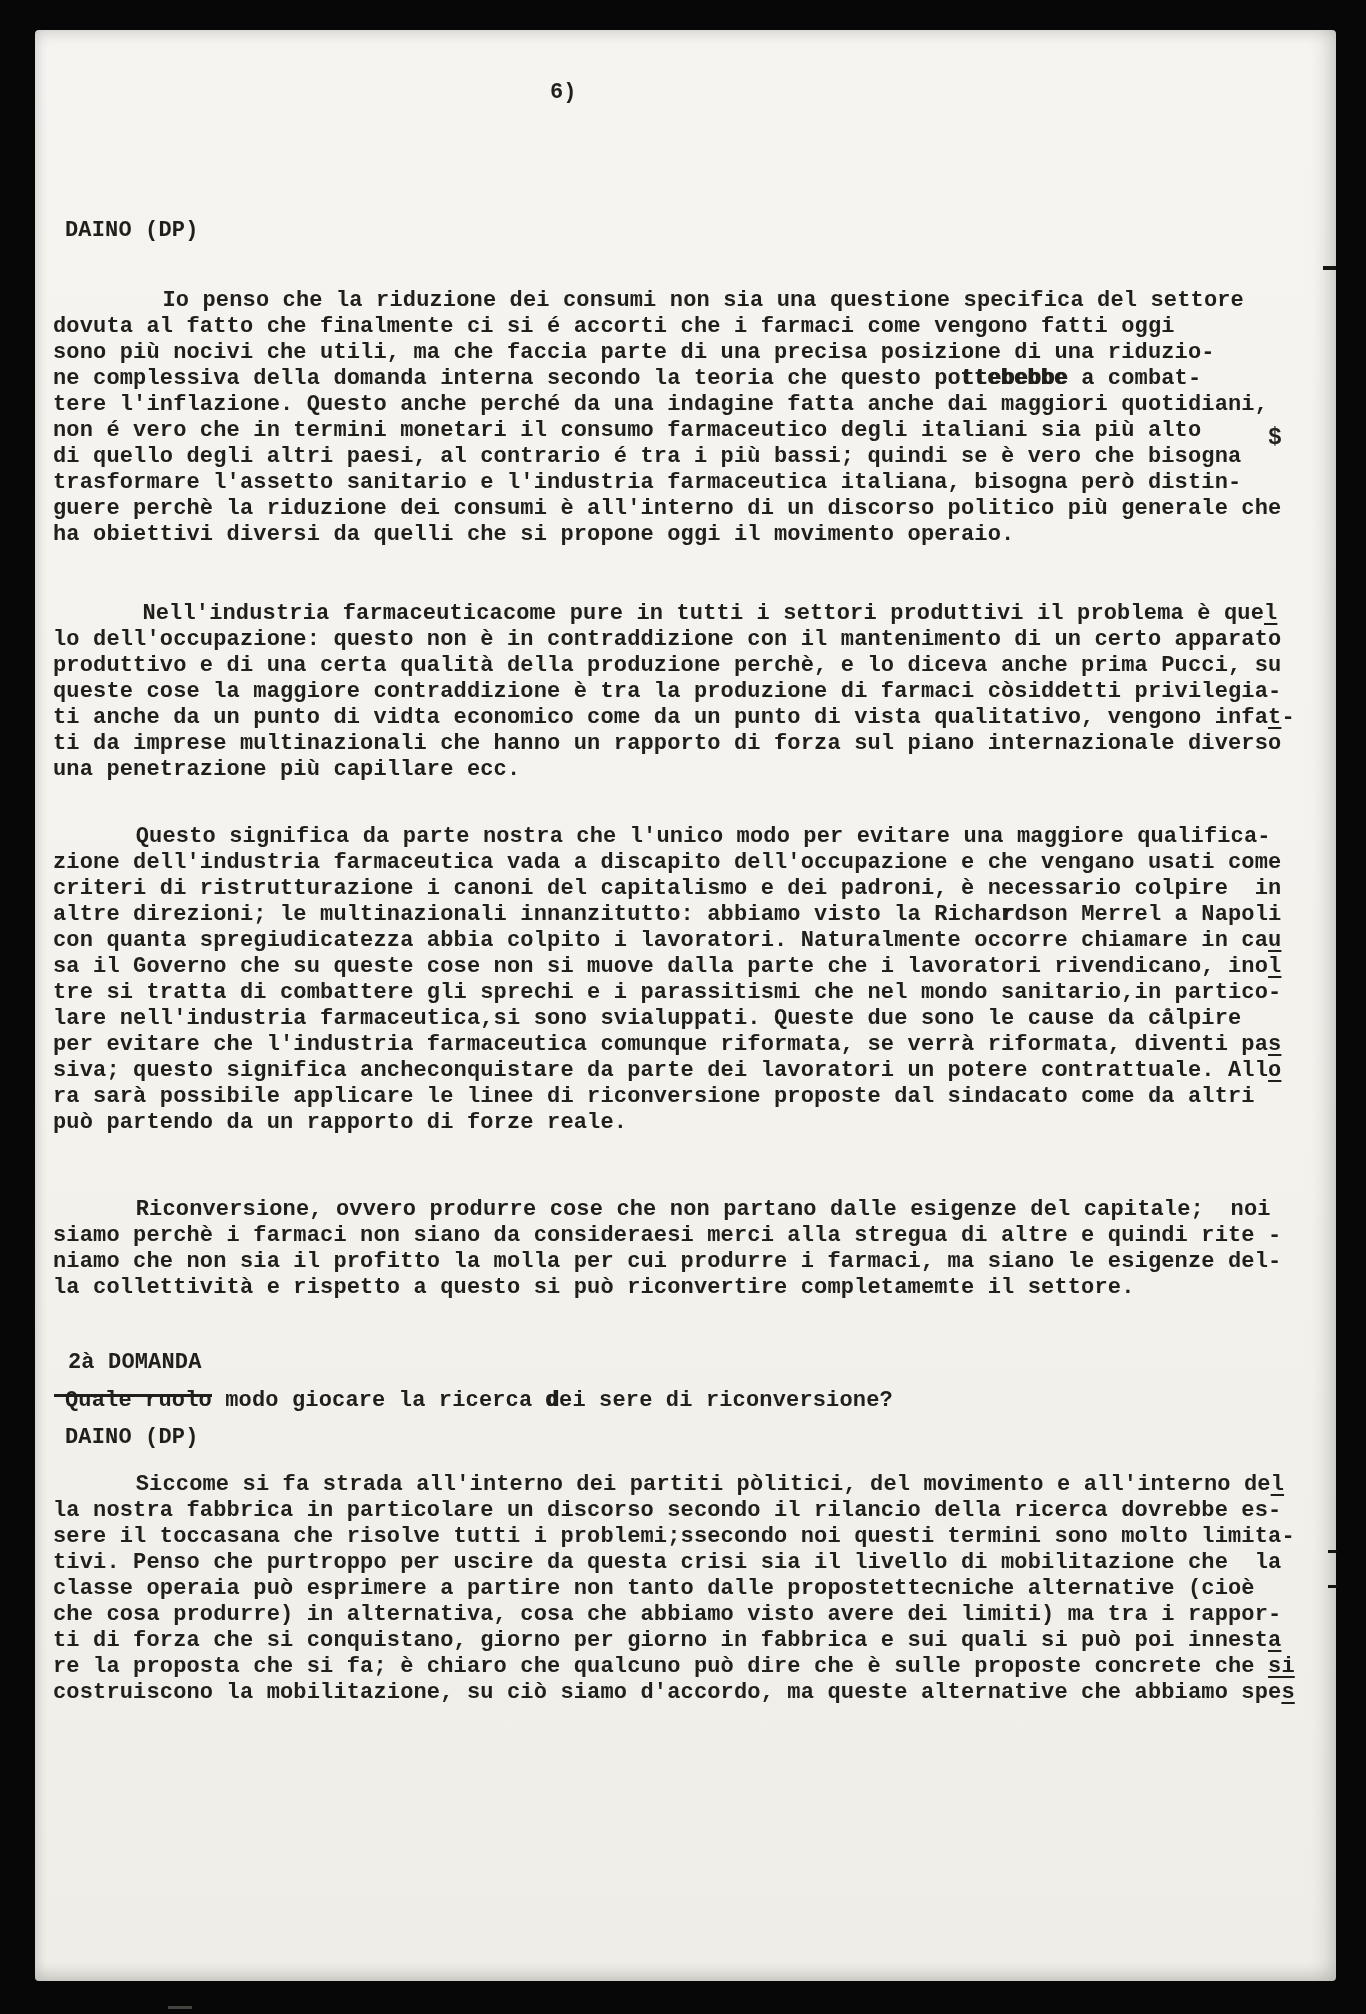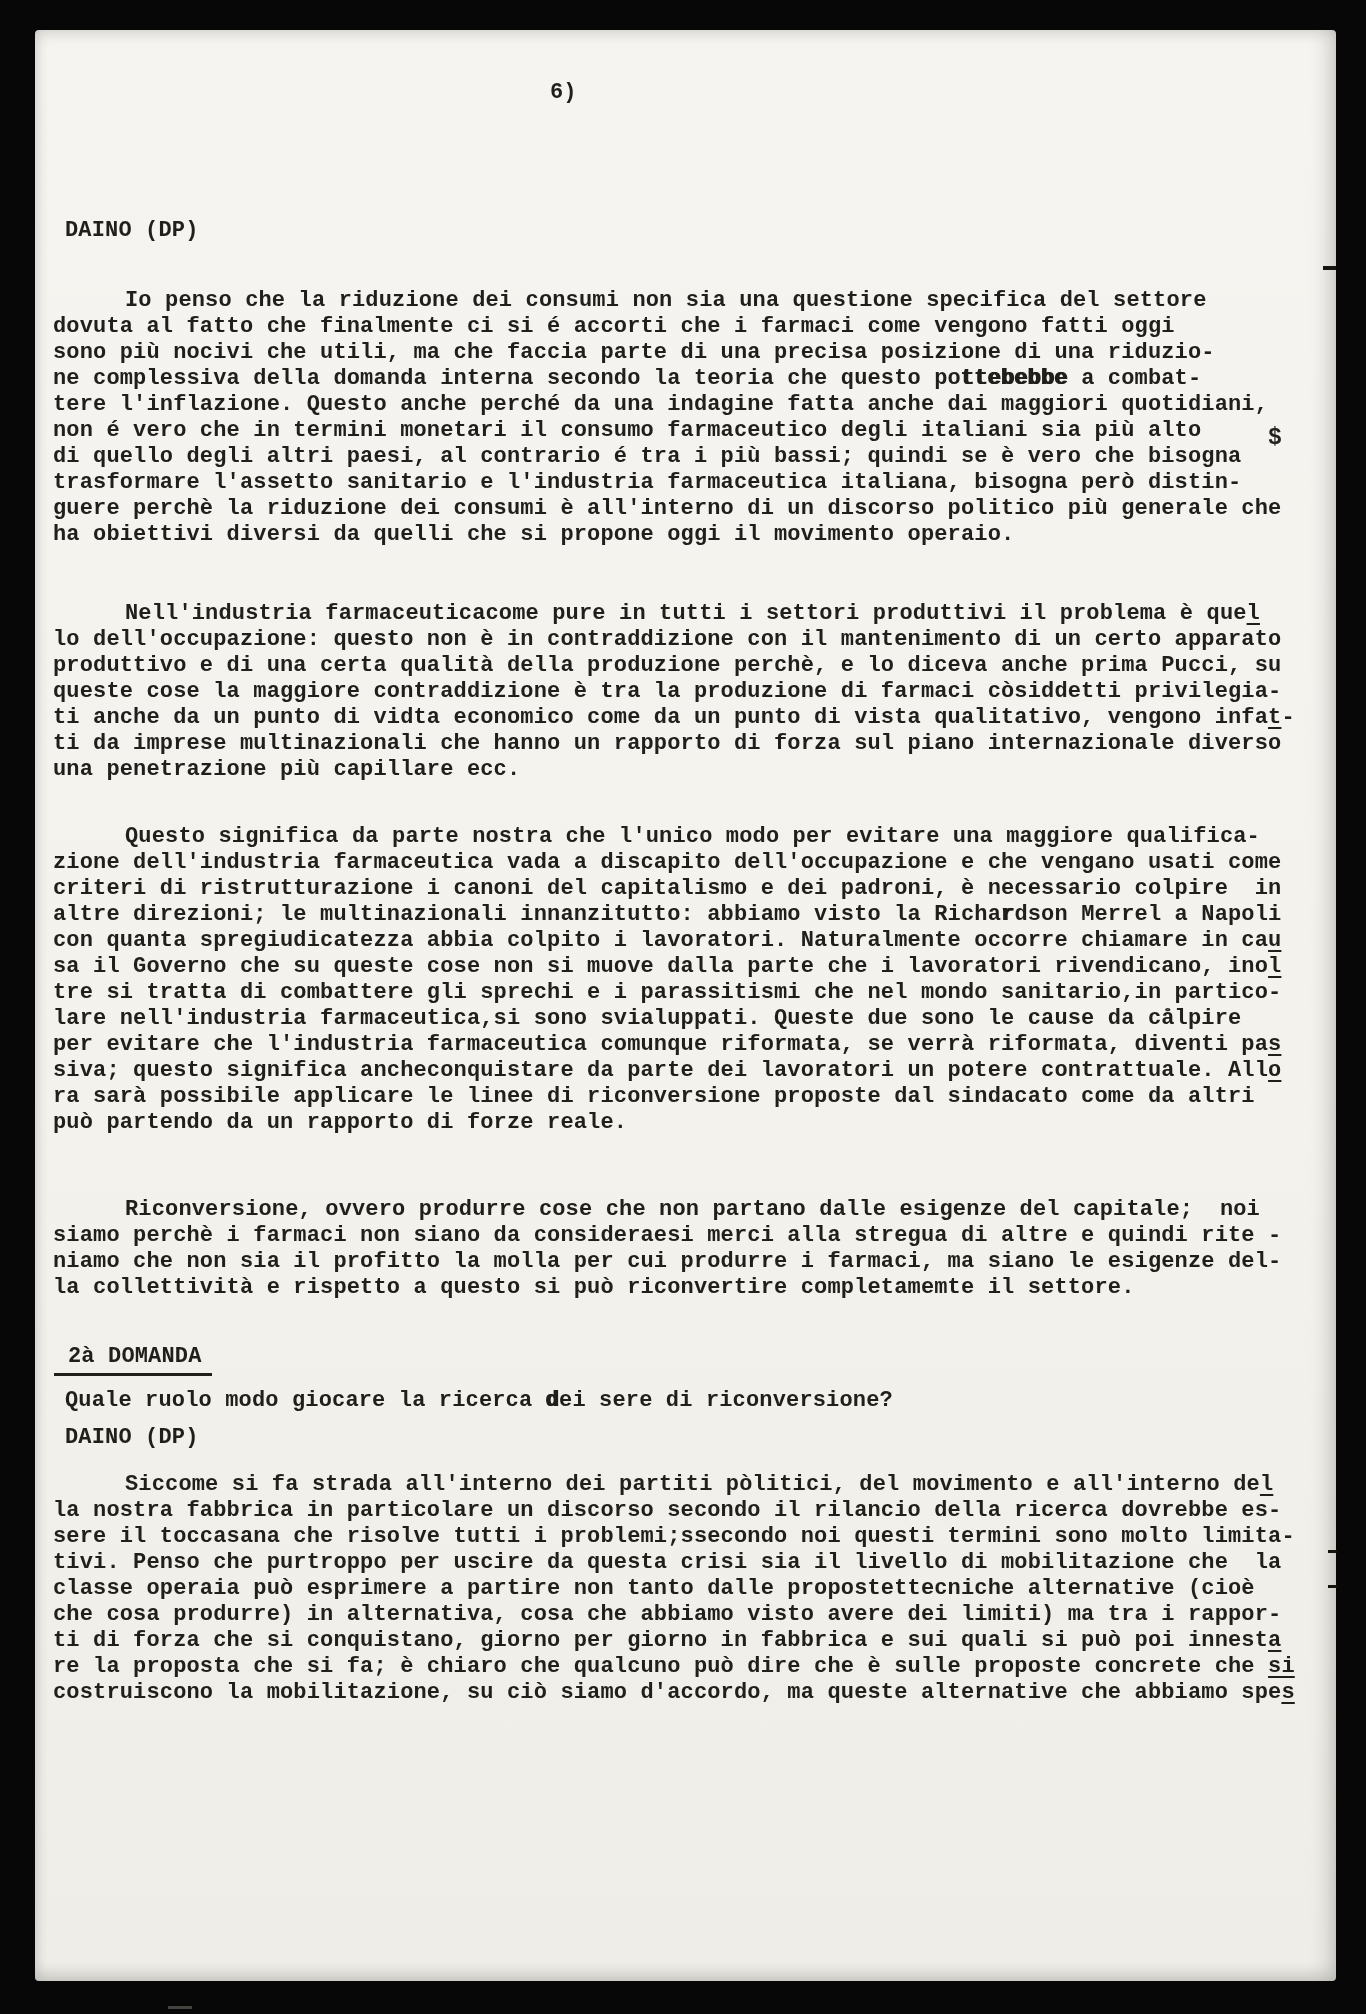--- a/index.html
+++ b/index.html
@@ -9,24 +9,24 @@
     background:linear-gradient(180deg,#f6f4f0 0%,#f4f2ed 55%,#efede7 100%);
     border-radius:4px;
     box-shadow:inset -10px 0 18px rgba(0,0,0,.12), inset 0 -8px 14px rgba(0,0,0,.10), inset 5px 5px 12px rgba(0,0,0,.05);
   }
   #doc .block{
     position:absolute;left:18px;
     font-family:"Liberation Mono","DejaVu Sans Mono",monospace;
     font-weight:700;font-size:22px;line-height:26px;letter-spacing:.15px;
     color:#211f1b;white-space:pre;
   }
-  .para.indent .line:first-child{padding-left:72px;}
+  .para.indent .line:first-child{padding-left:72px;text-align:center;}
   .u{text-decoration:underline;text-decoration-thickness:2px;text-underline-offset:4px;}
   .b{text-shadow:.9px 0 0 currentColor,-.6px 0 0 currentColor;text-align:right;}
-  .h-underline{border-bottom:3px solid #211f1b;display:inline-block;padding:0 10px 3px 14px;margin-left:-14px;}
+  .h-underline{border-bottom:3px solid #211f1b;display:inline-block;padding:0 10px 18px 14px;margin-left:-14px;margin-top:6px;}
   .margin-dollar{
     position:absolute;left:1233px;top:395px;
     font-family:"Liberation Mono","DejaVu Sans Mono",monospace;
     font-weight:700;font-size:23px;color:#242220;
   }
   .edge-mark{position:absolute;background:#16140f;}
   .edge-mark.m1{left:1288px;top:236px;width:13px;height:4px;}
   .edge-mark.m2{left:1293px;top:1520px;width:9px;height:3px;}
   .edge-mark.m3{left:1293px;top:1555px;width:9px;height:3px;}
   .bottom-mark{position:absolute;left:168px;top:2006px;width:24px;height:3px;background:#59574f;opacity:.75;}

